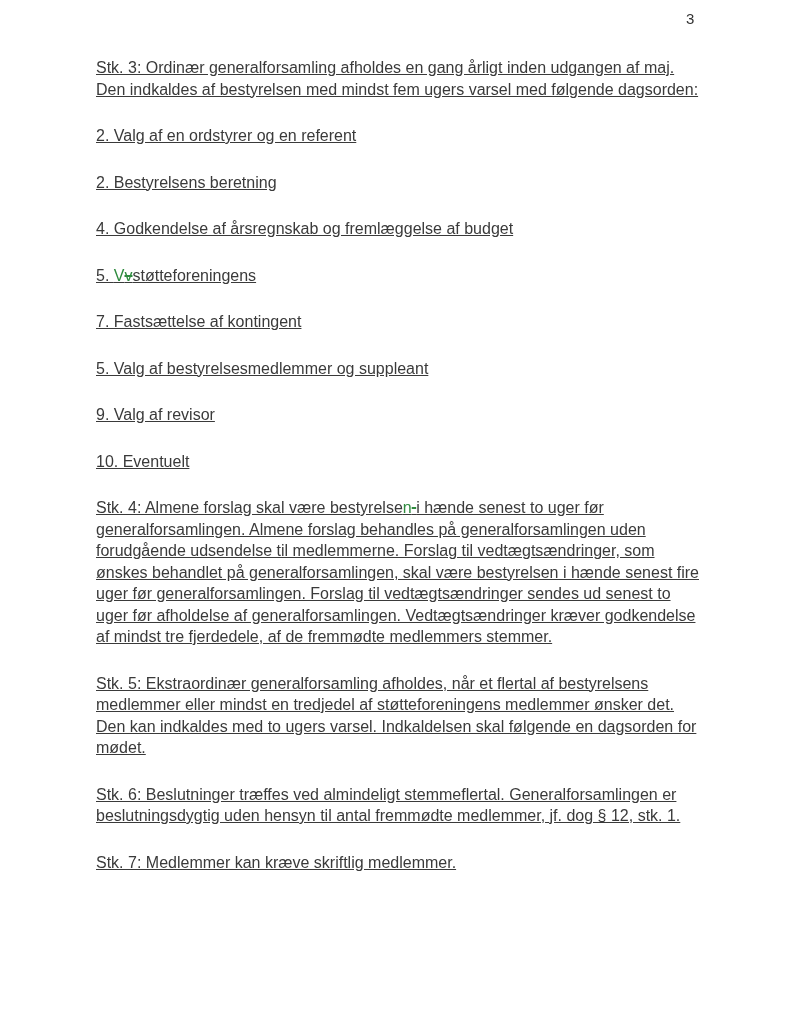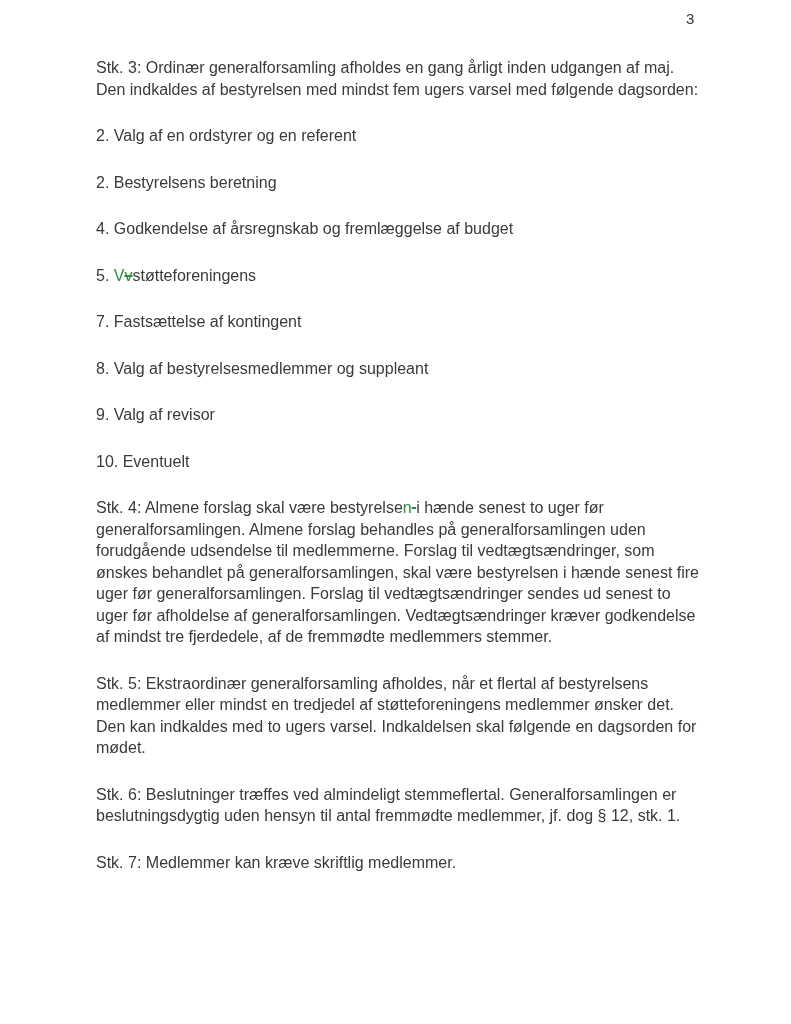--- a/index.html
+++ b/index.html
@@ -1,39 +1,39 @@
 <!DOCTYPE html>
 <html><head>
 <meta charset="utf-8">
 <style>
   html, body { margin: 0; padding: 0; background: #ffffff; }
   body { width: 791px; height: 1024px; position: relative; overflow: hidden;
          font-family: "Liberation Sans", sans-serif; color: #3a3a3a; }
   .page-number { position: absolute; top: 10px; left: 686px; font-size: 15px; color: #333; }
   .content { position: absolute; left: 96px; top: 57px; width: 610px; font-size: 16px; line-height: 21.5px; }
-  p { margin: 0; }
+  p { margin: 0; text-decoration: underline; }
   .para { margin-bottom: 25px; }
   .item { margin-bottom: 25px; }
   .ins { color: #2e8b3e; }
   .del { color: #2e8b3e; text-decoration: line-through; text-decoration-thickness: 2px; }
 </style>
 </head>
 <body>
 
 <div class="page-number">3</div>
 
 <div class="content">
   <p class="para">Stk. 3: Ordinær generalforsamling afholdes en gang årligt inden udgangen af maj. Den indkaldes af bestyrelsen med mindst fem ugers varsel med følgende dagsorden:</p>
 
   <p class="item">2. Valg af en ordstyrer og en referent</p>
   <p class="item">2. Bestyrelsens beretning</p>
   <p class="item">4. Godkendelse af årsregnskab og fremlæggelse af budget</p>
   <p class="item"><span>5. </span><span class="ins">V</span><span class="del">v</span><span>støtteforeningens</span></p>
   <p class="item">7. Fastsættelse af kontingent</p>
-  <p class="item">8. Valg af bestyrelsesmedlemmer og suppleant</p>
+  <p class="item">5. Valg af bestyrelsesmedlemmer og suppleant</p>
   <p class="item">9. Valg af revisor</p>
   <p class="item">10. Eventuelt</p>
 
   <p class="para"><span>Stk. 4: Almene forslag skal være bestyrelse</span><span class="ins">n</span><span class="del" style="white-space:pre;"> </span><span>i hænde senest to uger før generalforsamlingen. Almene forslag behandles på generalforsamlingen uden forudgående udsendelse til medlemmerne. Forslag til vedtægtsændringer, som ønskes behandlet på generalforsamlingen, skal være bestyrelsen i hænde senest fire uger før generalforsamlingen. Forslag til vedtægtsændringer sendes ud senest to uger før afholdelse af generalforsamlingen. Vedtægtsændringer kræver godkendelse af mindst tre fjerdedele, af de fremmødte medlemmers stemmer.</span></p>
 
   <p class="para">Stk. 5: Ekstraordinær generalforsamling afholdes, når et flertal af bestyrelsens medlemmer eller mindst en tredjedel af støtteforeningens medlemmer ønsker det. Den kan indkaldes med to ugers varsel. Indkaldelsen skal følgende en dagsorden for mødet.</p>
   <p class="para">Stk. 6: Beslutninger træffes ved almindeligt stemmeflertal. Generalforsamlingen er beslutningsdygtig uden hensyn til antal fremmødte medlemmer, jf. dog § 12, stk. 1.</p>
   <p class="para">Stk. 7: Medlemmer kan kræve skriftlig medlemmer.</p>
 </div>
 

